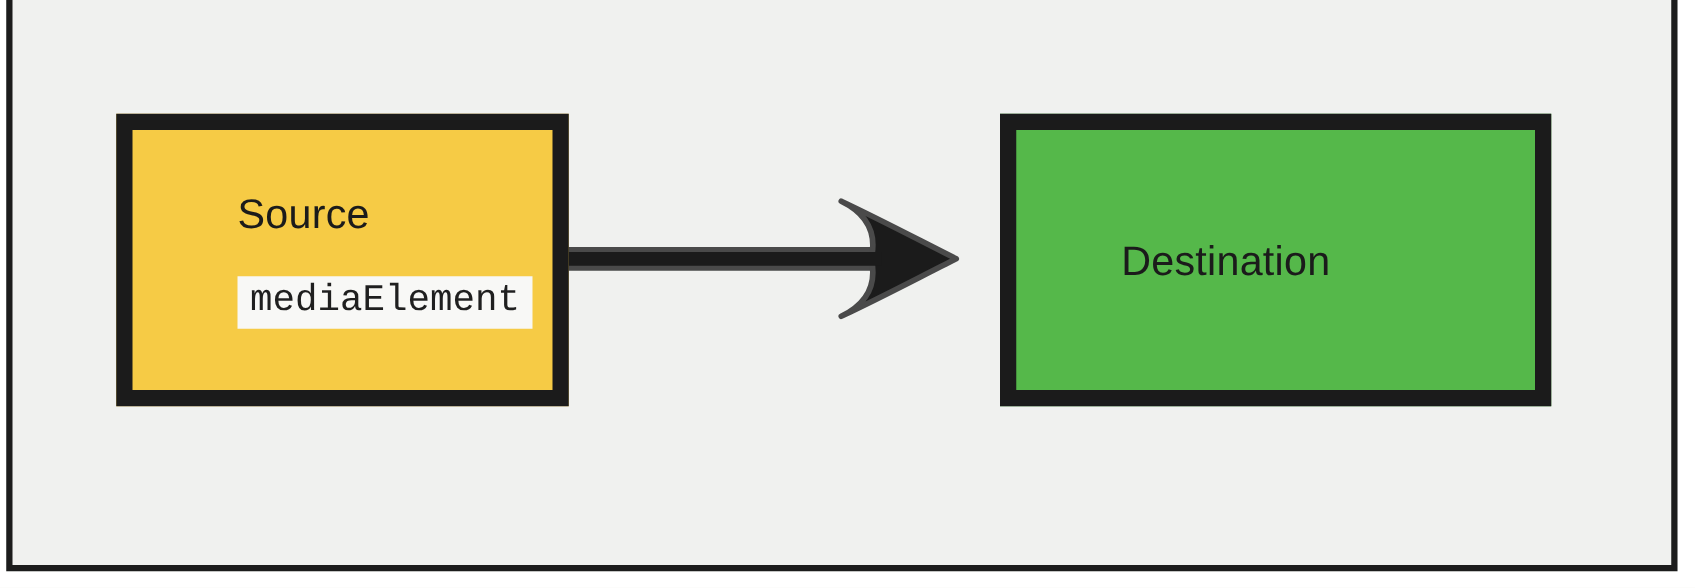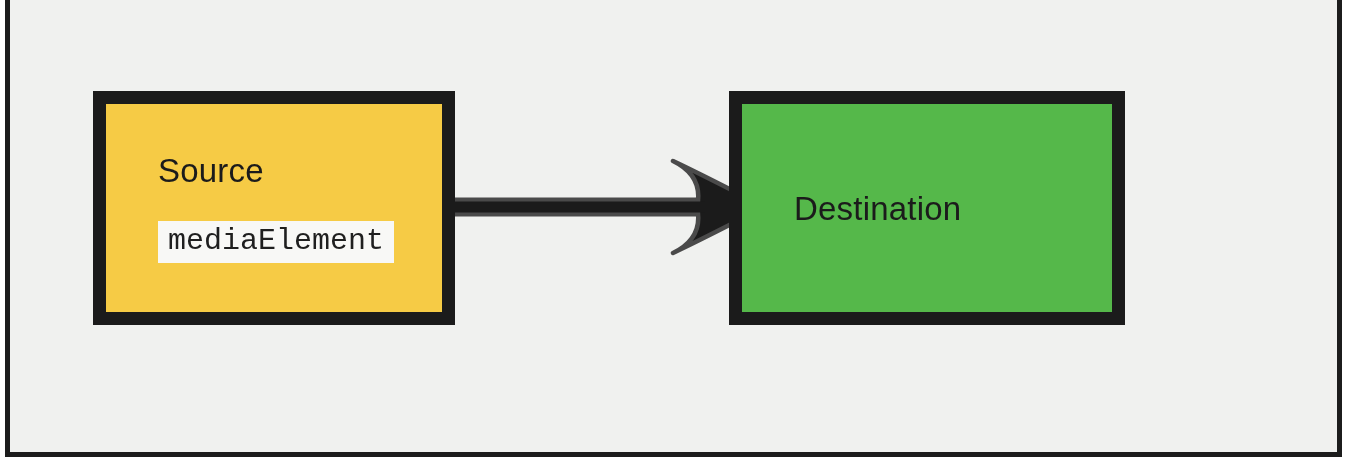--- a/index.html
+++ b/index.html
@@ -34,30 +34,30 @@
 
   .node {
     position: absolute;
     top: 91px;
     height: 234px;
     border: 13px solid var(--node_border);
     display: flex;
     flex-direction: column;
     justify-content: center;
     align-items: flex-start;
-    padding-left: 52px;
+    padding-left: 84px;
     z-index: 2;
     gap: 33px;
   }
   .node-source {
     left: 93px; width: 362px;
     background: var(--source_fill);
   }
   .node-destination {
-    left: 729px; width: 396px;
+    left: 800px; width: 441px;
     background: var(--destination_fill);
   }
   .node-title {
     font-size: 33px;
     line-height: 1;
     color: var(--text);
     letter-spacing: 0.2px;
   }
   .node-code {
     display: inline-block;

